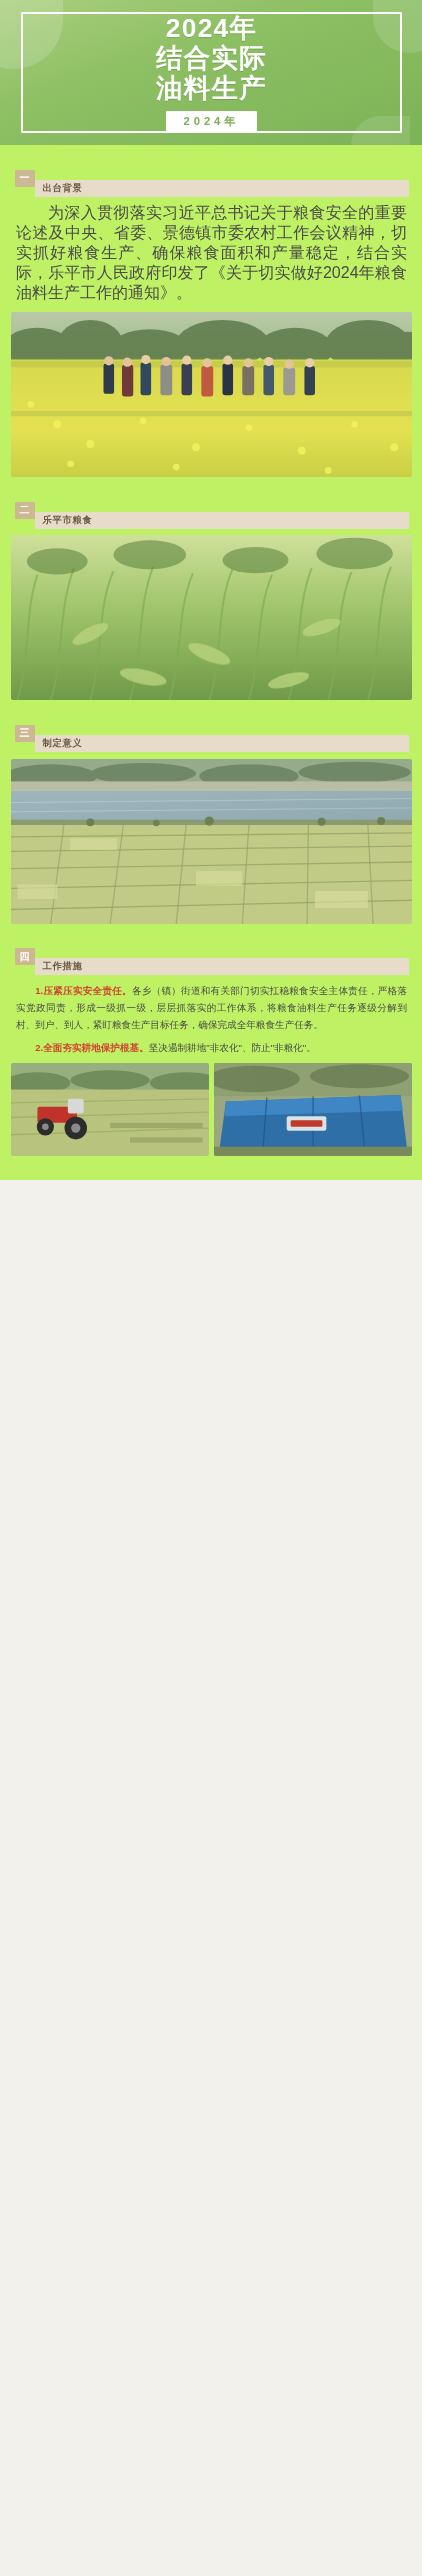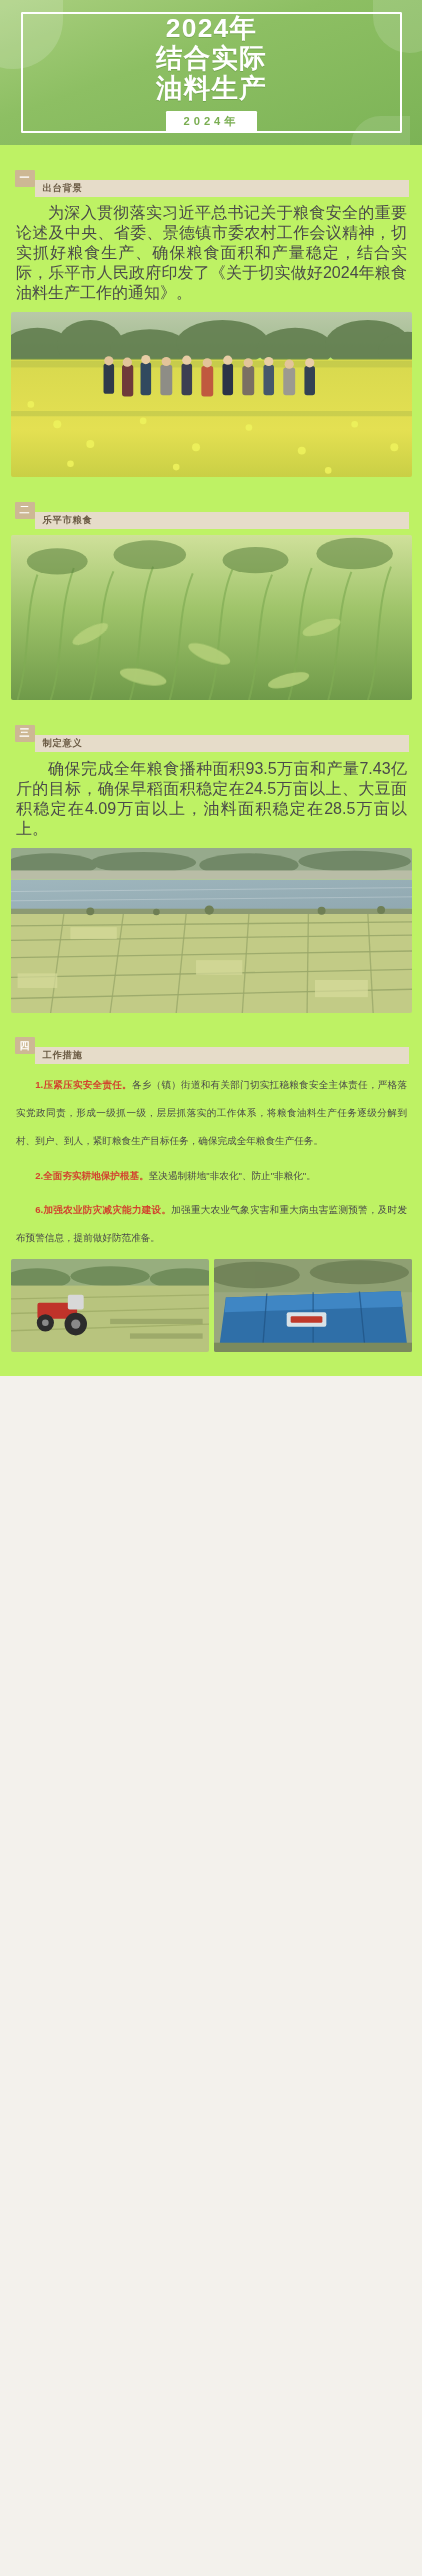--- a/index.html
+++ b/index.html
@@ -112,21 +112,21 @@
     margin: 0 16px 9.3px 16px;
     font-size: 16px;
     line-height: 20px;
     color: #4a4a4a;
     text-align: justify;
     text-indent: 2em;
   }
   .measure {
     margin: 0 16px 6.6px 16px;
     font-size: 9.6px;
-    line-height: 28px;
+    line-height: 17px;
     color: #4a4a4a;
     text-align: justify;
     text-indent: 2em;
   }
   .measure b {
     color: #d2442f;
     font-weight: bold;
   }
 
   
@@ -309,21 +309,20 @@
         <ellipse cx="200" cy="215" rx="36" ry="11" transform="rotate(12 200 215)"></ellipse>
         <ellipse cx="420" cy="220" rx="32" ry="10" transform="rotate(-14 420 220)"></ellipse>
       </g>
     </svg>
   </div>
 
   <div class="section-head">
     <div class="sec-num">三</div>
     <div class="sec-title">制定意义</div>
   </div>
-  <p class="para">确保完成全年粮食播种面积93.5万亩和产量7.43亿斤的目标，确保早稻面积稳定在24.5万亩以上、大豆面积稳定在4.09万亩以上，油料面积稳定在28.5万亩以上。</p>
   <div class="photo">
     <svg viewBox="0 0 608 250" preserveAspectRatio="none">
       <defs>
         <linearGradient id="water3" x1="0" y1="0" x2="1" y2="1">
           <stop offset="0%" stop-color="#9fb6bd"></stop>
             <stop offset="100%" stop-color="#8fa7b0"></stop>
         </linearGradient>
       </defs>
       <rect x="0" y="0" width="608" height="36" fill="#96aa8c"></rect>
       <g fill="#6e8563" opacity=".9">
@@ -375,23 +374,20 @@
     <div class="sec-num">四</div>
     <div class="sec-title">工作措施</div>
   </div>
 
   <p class="measure">
     <b>1.压紧压实安全责任。</b><span>各乡（镇）街道和有关部门切实扛稳粮食安全主体责任，严格落实党政同责，形成一级抓一级，层层抓落实的工作体系，将粮食油料生产任务逐级分解到村、到户、到人，紧盯粮食生产目标任务，确保完成全年粮食生产任务。</span>
   </p>
   <p class="measure">
     <b>2.全面夯实耕地保护根基。</b><span>坚决遏制耕地"非农化"、防止"非粮化"。</span>
   </p>
-  <p class="measure">
-    <b>6.加强农业防灾减灾能力建设。</b><span>加强重大农业气象灾害和重大病虫害监测预警，及时发布预警信息，提前做好防范准备。</span>
-  </p>
 
   <div class="photo-row">
     <div class="cell">
       <svg viewBox="0 0 300 140" preserveAspectRatio="none">
         <rect x="0" y="0" width="300" height="42" fill="#97ae7e"></rect>
         <g fill="#6d8a58" opacity=".9">
           <ellipse cx="40" cy="30" rx="50" ry="16"></ellipse>
             <ellipse cx="150" cy="26" rx="60" ry="15"></ellipse>
           <ellipse cx="265" cy="30" rx="55" ry="16"></ellipse>
         </g>

